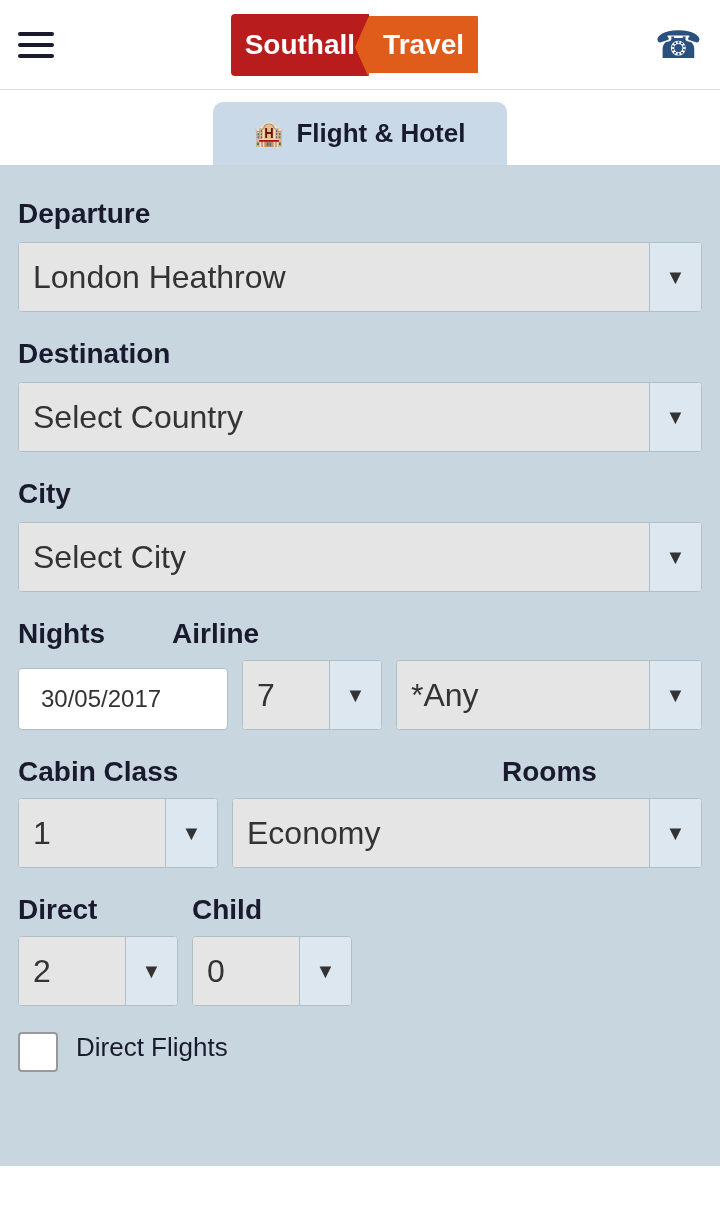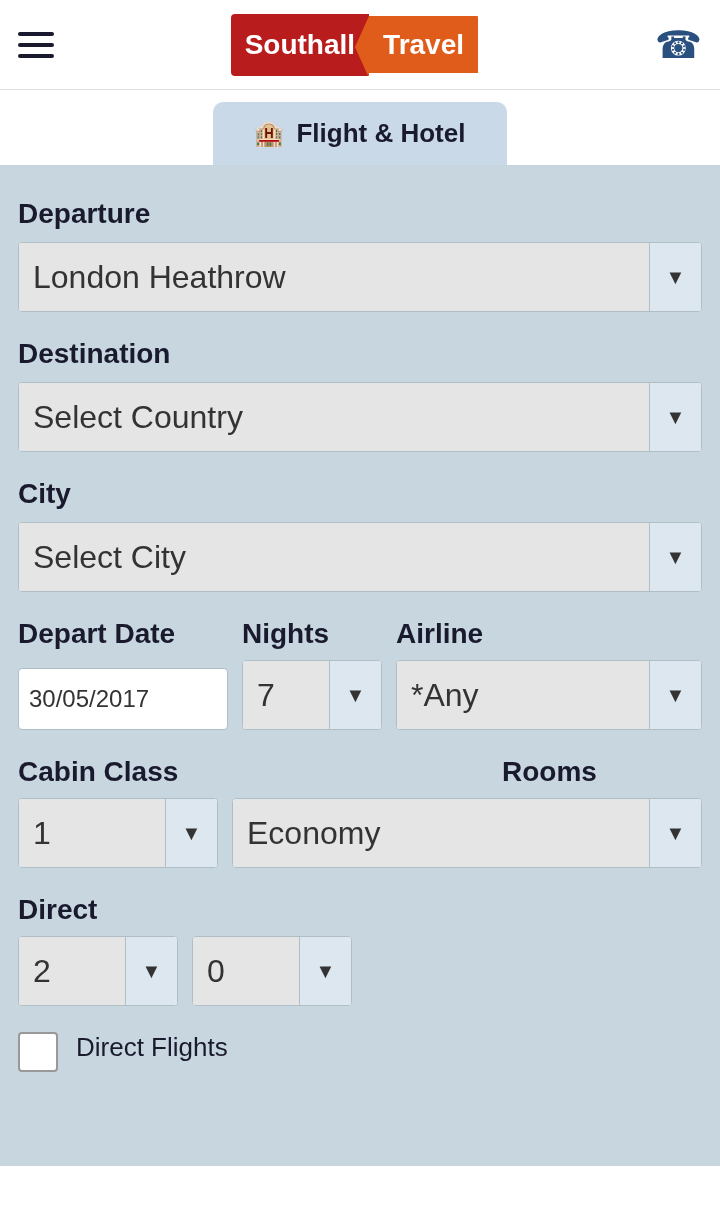--- a/index.html
+++ b/index.html
@@ -159,21 +159,21 @@
       font-size: 20px;
       color: #333;
       border-left: 1.5px solid #b0bec5;
     }
 
     
     .date-input {
       background: #fff;
       border: 1.5px solid #b0bec5;
       border-radius: 4px;
-      padding: 16px 10px;
+      padding: 16px 22px;
       font-size: 24px;
       color: #333;
       width: 100%;
       outline: none;
     }
 
     
     .row-3 {
       display: flex;
       gap: 14px;
@@ -310,21 +310,20 @@
         <option value="">Select City</option>
         <option>Dubai</option>
         <option>Abu Dhabi</option>
         <option>Barcelona</option>
       </select>
       <div class="select-arrow">▼</div>
     </div>
   </div>
 
   <div class="inline-labels-row">
-    <div class="inline-label" style="flex:0 0 210px;">Depart Date</div>
     <div class="inline-label" style="flex:0 0 140px;">Nights</div>
     <div class="inline-label" style="flex:1;">Airline</div>
   </div>
 
   <div class="row-3 form-group">
     <div class="col-date">
       <input type="text" class="date-input" value="30/05/2017" style="">
     </div>
     <div class="col-nights">
       <div class="select-wrapper">
@@ -374,20 +373,21 @@
           <option>Business</option>
           <option>First</option>
         </select>
         <div class="select-arrow">▼</div>
       </div>
     </div>
   </div>
 
   <div class="inline-labels-row">
     <div class="inline-label" style="flex:0 0 160px;">Direct</div>
+    <div class="inline-label" style="flex:0 0 160px;">Child</div>
   </div>
 
   <div class="row-adult-child">
     <div class="col-adult">
       <div class="select-wrapper">
         <select>
           <option>1</option>
           <option selected="">2</option>
           <option>3</option><option>4</option><option>5</option><option>6</option>
         </select>

